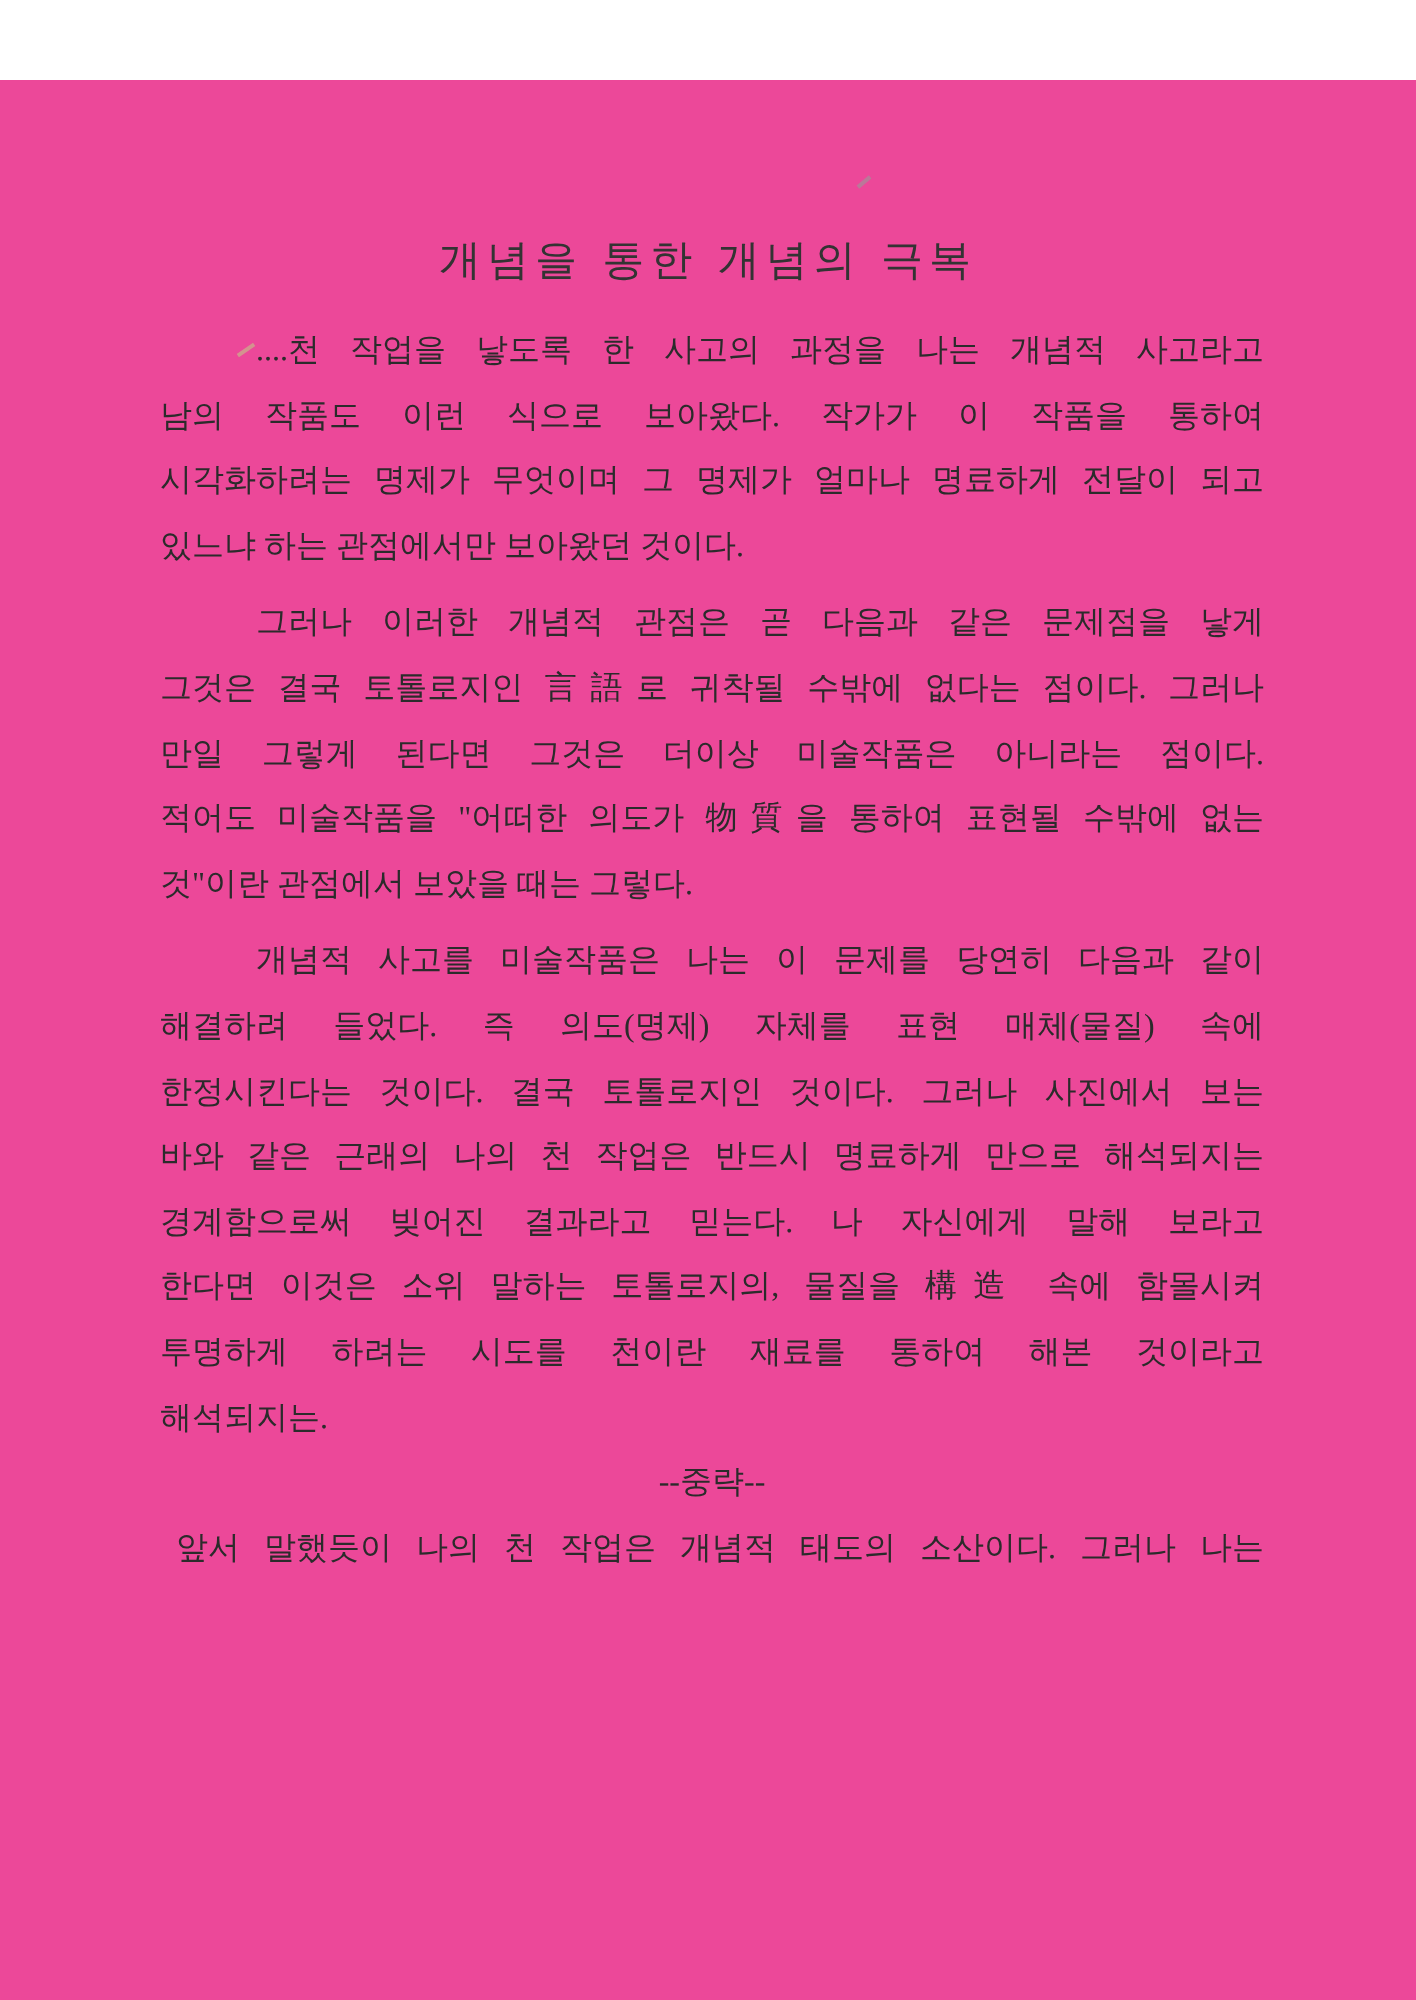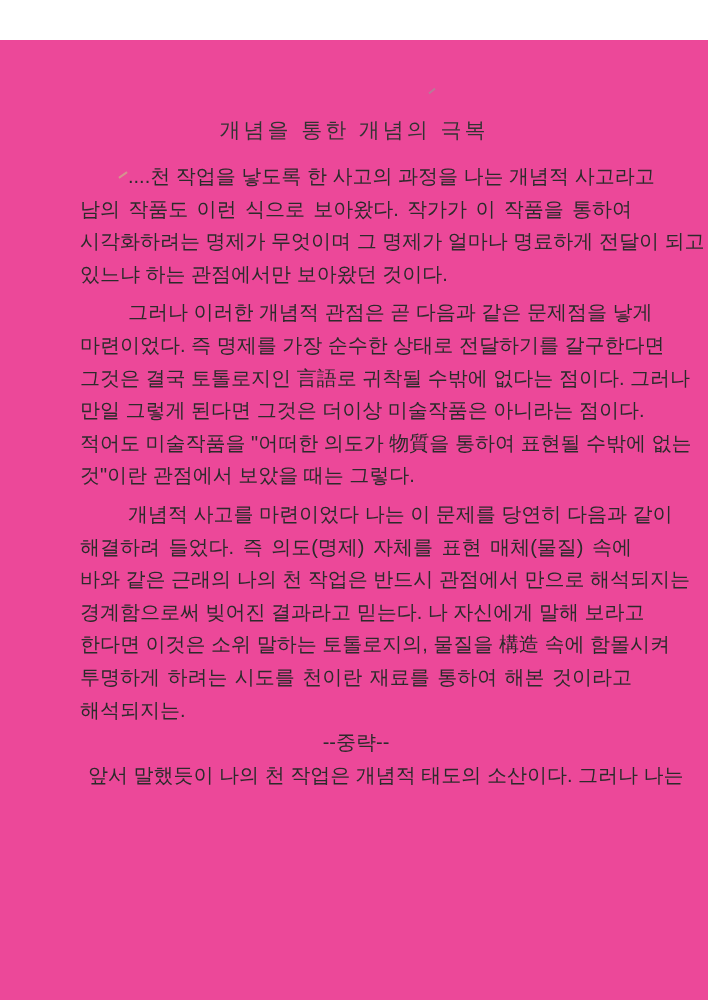--- a/index.html
+++ b/index.html
@@ -37,25 +37,25 @@
   }
   .body {
     position: absolute;
     left: 80px;
     top: 120px;
     width: 552px;
   }
   .line {
     height: 32.6px;
     line-height: 32.6px;
-    font-size: 20px;
+    font-size: 16px;
     white-space: nowrap;
     text-align: justify;
     text-align-last: justify;
-    font-family: Liberation Sans, sans-serif;
+    font-family: Liberation Serif, serif;
     color: #2b2b2b;
   }
   .line.indent { padding-left: 48px; }
   .line.last { text-align-last: left; }
   .line.center { text-align: left; text-align-last: center; letter-spacing: 0; }
   .line.tail { padding-left: 8px; }
   .gap { height: 6px; }
   .mark {
     position: absolute;
     width: 10px; height: 2px;
@@ -88,33 +88,33 @@
       <div class="line indent">....천 작업을 낳도록 한 사고의 과정을 나는 개념적 사고라고</div>
       <div class="line">남의 작품도 이런 식으로 보아왔다. 작가가 이 작품을 통하여</div>
       <div class="line">시각화하려는 명제가 무엇이며 그 명제가 얼마나 명료하게 전달이 되고</div>
       <div class="line last">있느냐 하는 관점에서만 보아왔던 것이다.</div>
     </div>
 
     <div class="gap"></div>
 
     <div>
       <div class="line indent">그러나 이러한 개념적 관점은 곧 다음과 같은 문제점을 낳게</div>
-      <div class="line">마련이었다. 즉 명제를 가장 순수한 상태로 전달하기를 갈구한다면</div>
       <div class="line">그것은 결국 토톨로지인 言語로 귀착될 수밖에 없다는 점이다. 그러나</div>
       <div class="line">만일 그렇게 된다면 그것은 더이상 미술작품은 아니라는 점이다.</div>
       <div class="line">적어도 미술작품을 "어떠한 의도가 物質을 통하여 표현될 수밖에 없는</div>
       <div class="line last">것"이란 관점에서 보았을 때는 그렇다.</div>
     </div>
 
     <div class="gap"></div>
 
     <div>
-      <div class="line indent">개념적 사고를 마련이었다 나는 이 문제를 당연히 다음과 같이</div>
+      <div class="line indent">개념적 사고를 미술작품은 나는 이 문제를 당연히 다음과 같이</div>
       <div class="line">해결하려 들었다. 즉 의도(명제) 자체를 표현 매체(물질) 속에</div>
-      <div class="line">바와 같은 근래의 나의 천 작업은 반드시 관점에서 만으로 해석되지는</div>
+      <div class="line">한정시킨다는 것이다. 결국 토톨로지인 것이다. 그러나 사진에서 보는</div>
+      <div class="line">바와 같은 근래의 나의 천 작업은 반드시 명료하게 만으로 해석되지는</div>
       <div class="line">경계함으로써 빚어진 결과라고 믿는다. 나 자신에게 말해 보라고</div>
       <div class="line">한다면 이것은 소위 말하는 토톨로지의, 물질을 構造 속에 함몰시켜</div>
       <div class="line">투명하게 하려는 시도를 천이란 재료를 통하여 해본 것이라고</div>
       <div class="line last">해석되지는.</div>
     </div>
 
     <div class="line center">--중략--</div>
 
     <div class="line tail">앞서 말했듯이 나의 천 작업은 개념적 태도의 소산이다. 그러나 나는</div>
 

